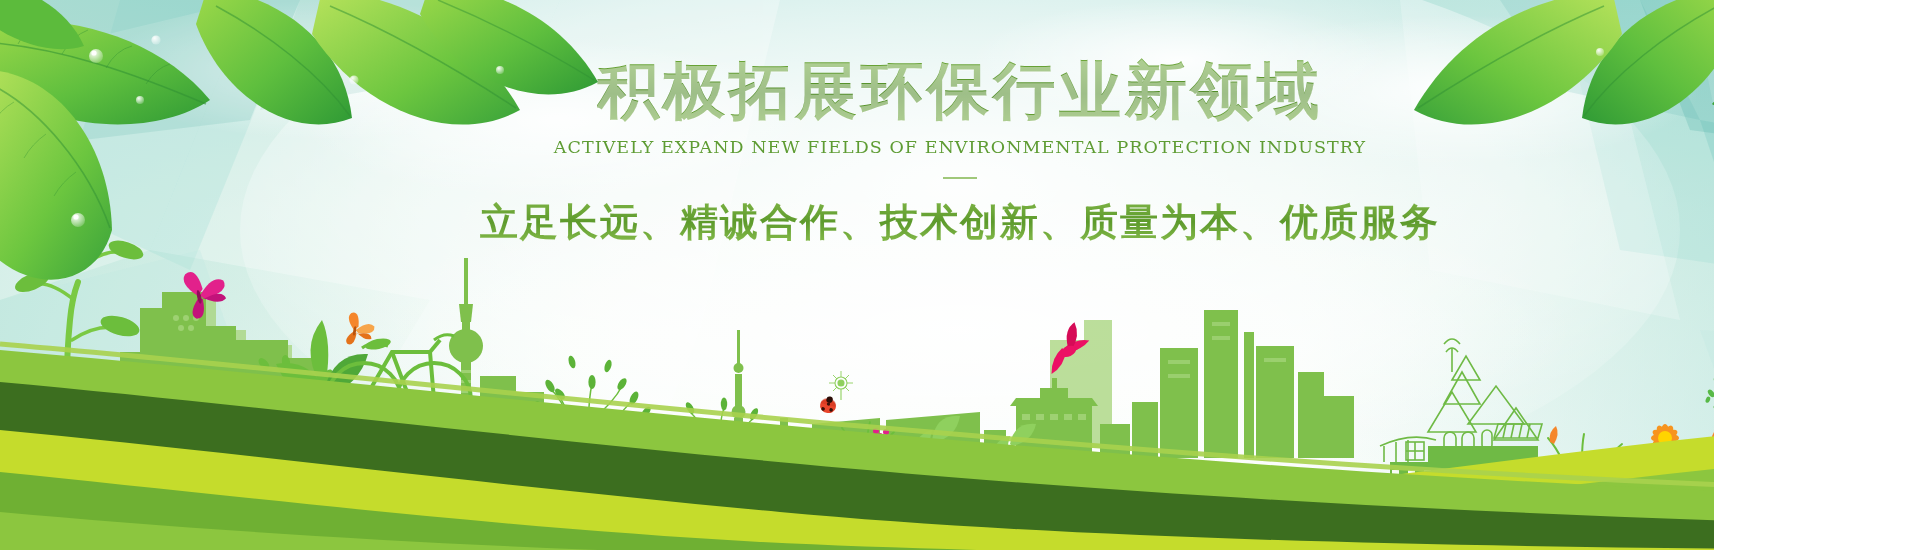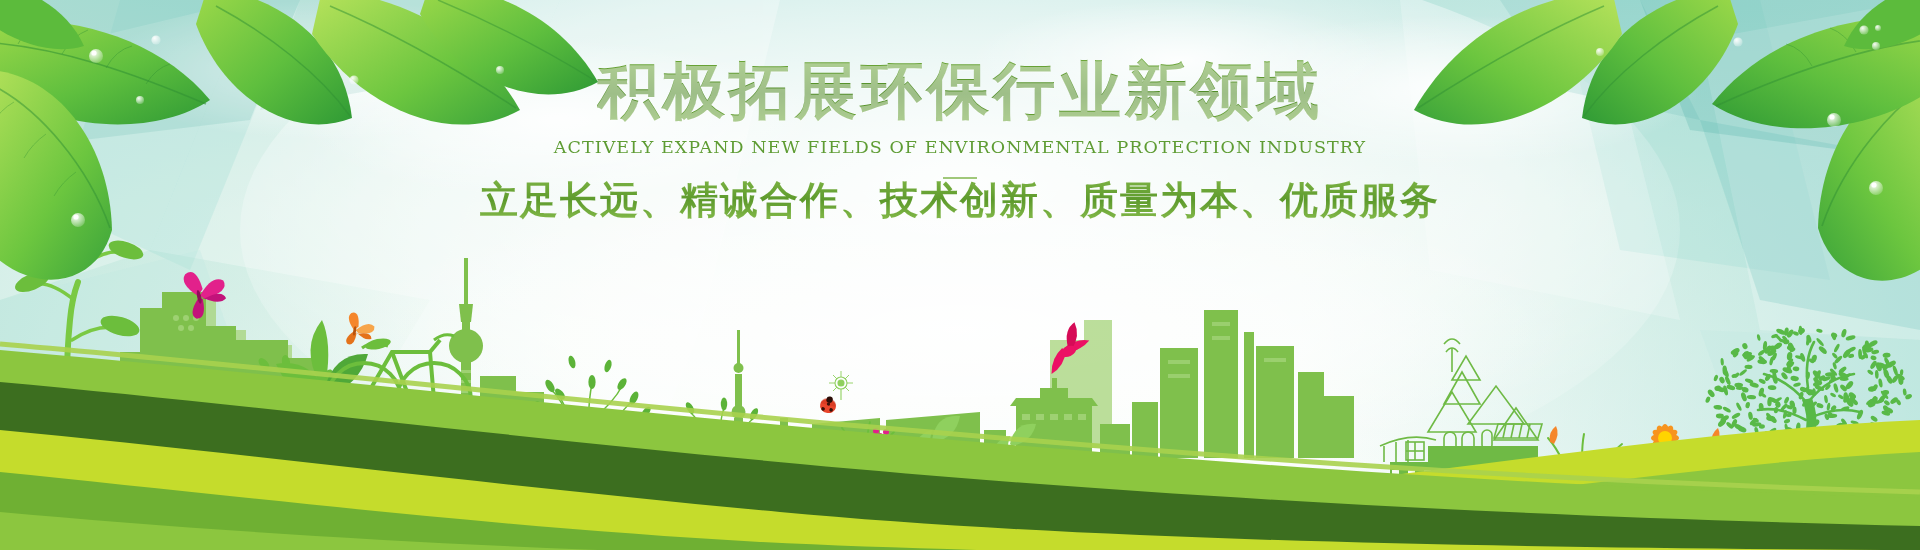--- a/index.html
+++ b/index.html
@@ -1,18 +1,18 @@
 <!DOCTYPE html>
 <html><head>
 <meta charset="utf-8">
 <style>
   html,body{margin:0;padding:0;background:#fff;}
   body{font-family:"Liberation Sans",sans-serif;}
   #banner{
-    position:relative;width:1920px;height:550px;overflow:hidden;
+    position:relative;width:1714px;height:550px;overflow:hidden;
     background:#404040;
   }
   .layer{position:absolute;left:0;top:0;width:1920px;height:550px;}
   .layer svg{display:block;width:1920px;height:550px;}
 
   
   #text-block{
     position:absolute;left:0;top:0;width:1920px;height:330px;
     display:flex;flex-direction:column;align-items:center;
     justify-content:flex-start;z-index:40;pointer-events:none;
@@ -36,20 +36,21 @@
     font-weight:normal;
     font-size:17.5px;
     letter-spacing:1.05px;
     color:#5e9c33;
     white-space:nowrap;
   }
   #divider{
     margin-top:20px;width:34px;height:2px;background:#8fbe63;opacity:.85;
   }
   #tagline{
+    margin-top:22px;
     font-family:"DejaVu Serif","Liberation Serif",serif;
     font-weight:bold;
     font-size:38px;
     letter-spacing:2px;
     color:#6aa63a;
     background:linear-gradient(180deg,#7cb344 0%,#5d9a2c 50%,#86bb4c 100%);
     -webkit-background-clip:text;background-clip:text;
     -webkit-text-fill-color:transparent;
     white-space:nowrap;line-height:1.1;
   }

